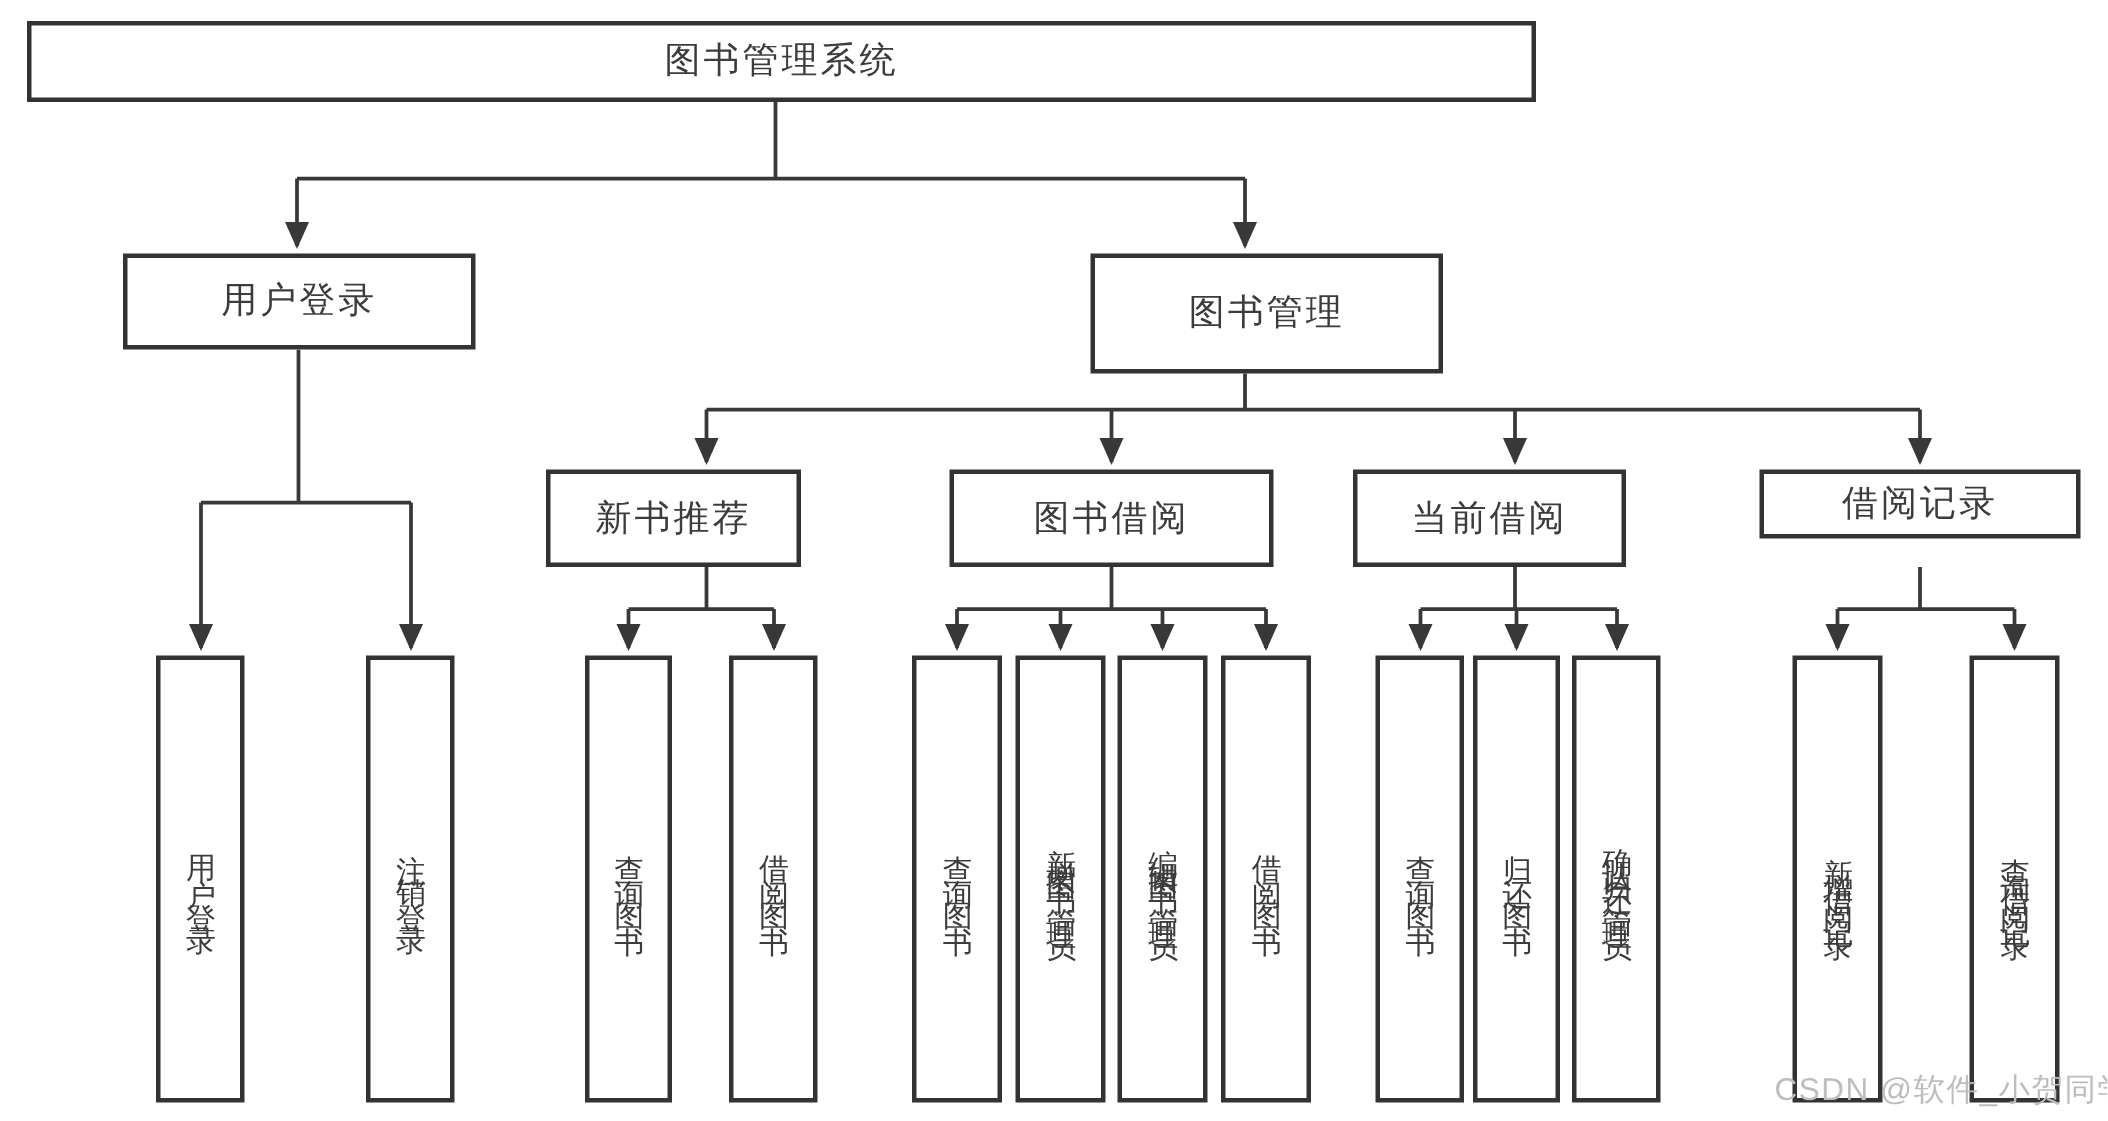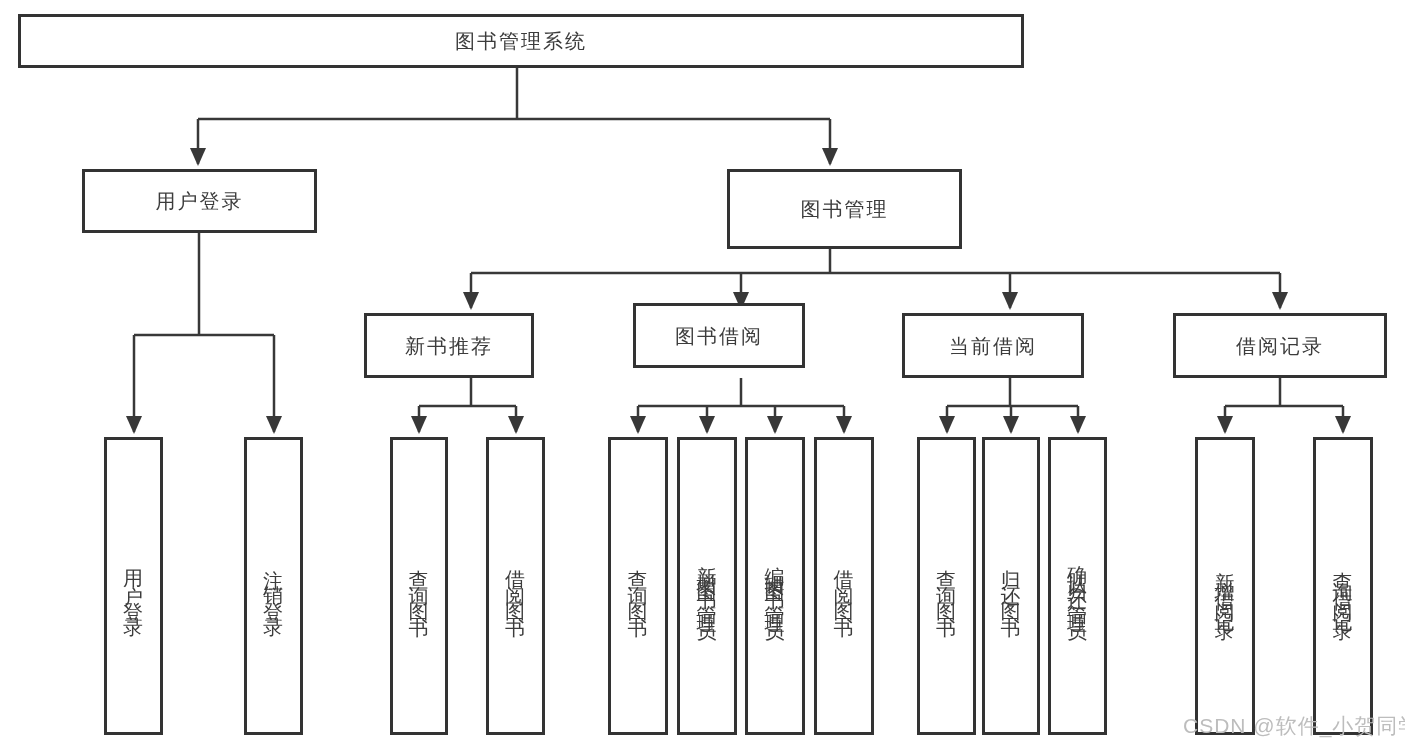--- a/index.html
+++ b/index.html
@@ -36,21 +36,21 @@
     position: absolute;
     box-sizing: border-box;
     border: 3px solid #333333;
     background: #ffffff;
     display: flex;
     align-items: center;
     justify-content: center;
     color: #3c3c3c;
   }
   .h-box span {
-    font-size: 20px;
+    font-size: 24px;
     letter-spacing: 2px;
     white-space: nowrap;
     line-height: 1;
   }
   .v-box span {
     writing-mode: vertical-rl;
     text-orientation: mixed;
     font-size: 20px;
     line-height: 1;
     white-space: nowrap;
@@ -118,27 +118,27 @@
   <div class="box h-box" style="left:82px;top:169px;width:235px;height:64px">
     <span>用户登录</span>
   </div>
   <div class="box h-box" style="left:727px;top:169px;width:235px;height:80px">
     <span>图书管理</span>
   </div>
 
   <div class="box h-box" style="left:364px;top:313px;width:170px;height:65px">
     <span>新书推荐</span>
   </div>
-  <div class="box h-box" style="left:633px;top:303px;width:172px;height:65px">
+  <div class="box h-box" style="left:633px;top:313px;width:216px;height:65px">
     <span>图书借阅</span>
   </div>
   <div class="box h-box" style="left:902px;top:313px;width:182px;height:65px">
     <span>当前借阅</span>
   </div>
-  <div class="box h-box" style="left:1173px;top:313px;width:214px;height:65px">
+  <div class="box h-box" style="left:1173px;top:313px;width:214px;height:46px">
     <span>借阅记录</span>
   </div>
 
   <div class="box v-box v4" style="left:104px;top:437px;width:59px;height:298px">
     <span>用户登录</span>
   </div>
   <div class="box v-box v4" style="left:244px;top:437px;width:59px;height:298px">
     <span>注销登录</span>
   </div>
 

